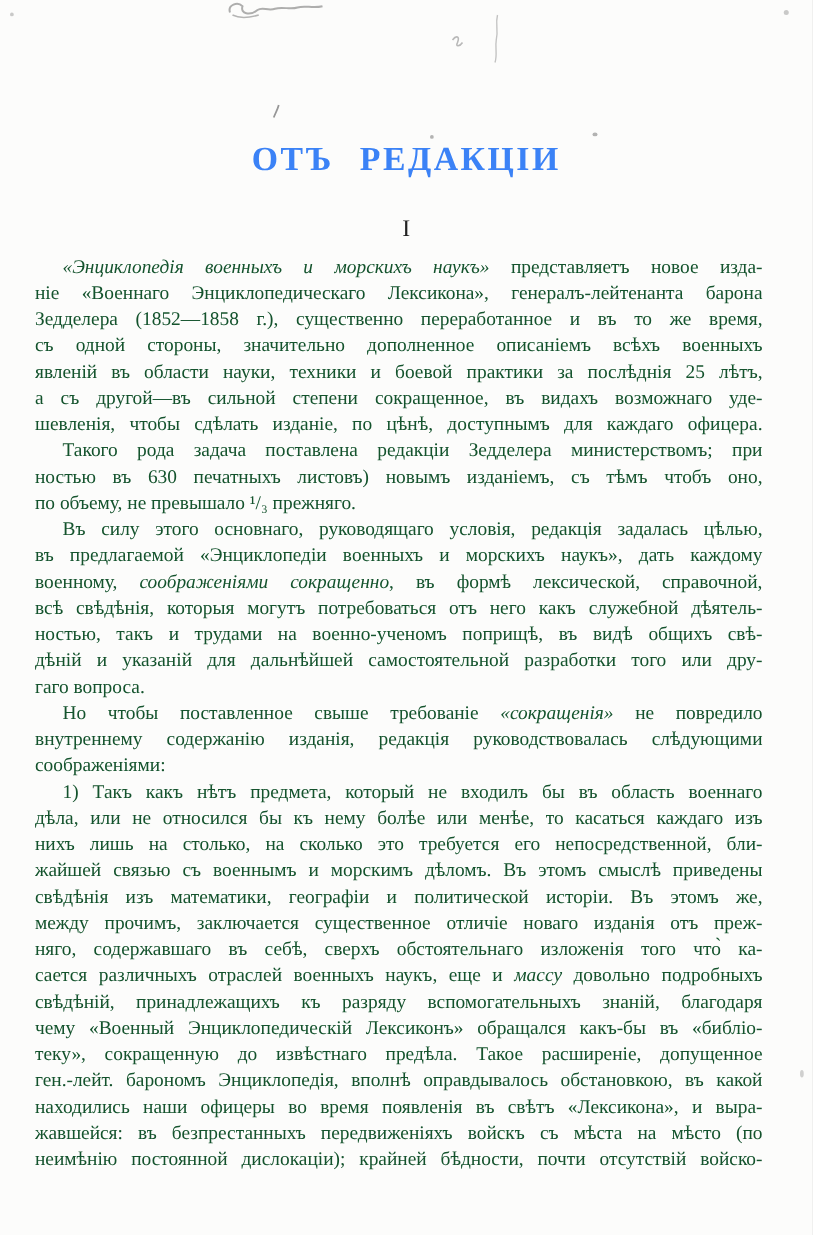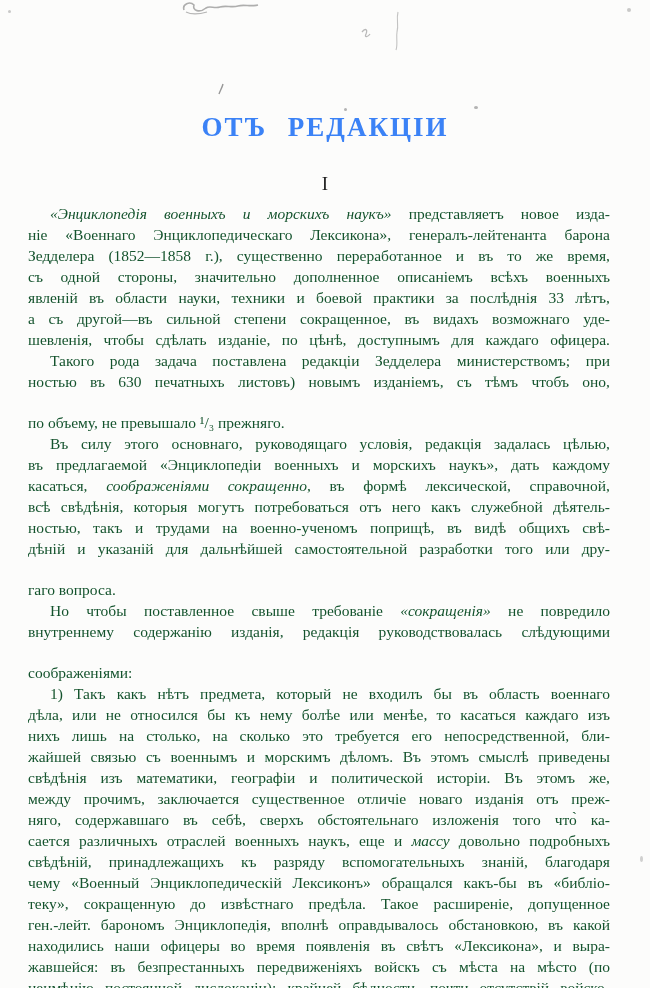--- a/index.html
+++ b/index.html
@@ -29,21 +29,21 @@
     font-size:15.5px;line-height:21px;
     color:#14532d;
   }
   .line{
     text-align:justify;
     text-align-last:justify;
     height:21px;overflow:hidden;
     white-space:normal;
   }
   .line.indent{text-indent:22px;}
-  .line.plast{text-align-last:left;margin-top:20px;}
+  .line.plast{text-align-last:left;}
   .it{font-style:italic;}
   .smudge{position:absolute;pointer-events:none;}
   .speck{position:absolute;background:#6a6a6a;border-radius:50%;opacity:.5;}
 </style>
 </head>
 <body>
 
 <div class="page">
 
   <svg class="smudge" style="left:180px;top:0;opacity:.55" width="90" height="18" viewBox="0 0 90 18">
@@ -65,29 +65,29 @@
 
   <div class="heading">ОТЪ РЕДАКЦІИ</div>
 
   <div class="numeral">I</div>
 
   <div class="body-text">
       <div class="line indent"><span class="it">«Энциклопедія военныхъ и морскихъ наукъ»</span><span> представляетъ новое изда-</span></div>
       <div class="line"><span>ніе «Военнаго Энциклопедическаго Лексикона», генералъ-лейтенанта барона</span></div>
       <div class="line"><span>Зедделера (1852—1858 г.), существенно переработанное и въ то же время,</span></div>
       <div class="line"><span>съ одной стороны, значительно дополненное описаніемъ всѣхъ военныхъ</span></div>
-      <div class="line"><span>явленій въ области науки, техники и боевой практики за послѣднія 33 лѣтъ,</span></div>
+      <div class="line"><span>явленій въ области науки, техники и боевой практики за послѣднія 25 лѣтъ,</span></div>
       <div class="line"><span>а съ другой—въ сильной степени сокращенное, въ видахъ возможнаго уде-</span></div>
       <div class="line"><span>шевленія, чтобы сдѣлать изданіе, по цѣнѣ, доступнымъ для каждаго офицера.</span></div>
       <div class="line indent"><span>Такого рода задача поставлена редакціи Зедделера министерствомъ; при</span></div>
       <div class="line"><span>ностью въ 630 печатныхъ листовъ) новымъ изданіемъ, съ тѣмъ чтобъ оно,</span></div>
       <div class="line plast"><span>по объему, не превышало ¹/₃ прежняго.</span></div>
       <div class="line indent"><span>Въ силу этого основнаго, руководящаго условія, редакція задалась цѣлью,</span></div>
       <div class="line"><span>въ предлагаемой «Энциклопедіи военныхъ и морскихъ наукъ», дать каждому</span></div>
-      <div class="line"><span>касаться, </span><span class="it">соображеніями сокращенно</span><span>, въ формѣ лексической, справочной,</span></div>
+      <div class="line"><span>военному, </span><span class="it">соображеніями сокращенно</span><span>, въ формѣ лексической, справочной,</span></div>
       <div class="line"><span>всѣ свѣдѣнія, которыя могутъ потребоваться отъ него какъ служебной дѣятель-</span></div>
       <div class="line"><span>ностью, такъ и трудами на военно-ученомъ поприщѣ, въ видѣ общихъ свѣ-</span></div>
       <div class="line"><span>дѣній и указаній для дальнѣйшей самостоятельной разработки того или дру-</span></div>
       <div class="line plast"><span>гаго вопроса.</span></div>
       <div class="line indent"><span>Но чтобы поставленное свыше требованіе </span><span class="it">«сокращенія»</span><span> не повредило</span></div>
       <div class="line"><span>внутреннему содержанію изданія, редакція руководствовалась слѣдующими</span></div>
       <div class="line plast"><span>соображеніями:</span></div>
       <div class="line indent"><span>1) Такъ какъ нѣтъ предмета, который не входилъ бы въ область военнаго</span></div>
       <div class="line"><span>дѣла, или не относился бы къ нему болѣе или менѣе, то касаться каждаго изъ</span></div>
       <div class="line"><span>нихъ лишь на столько, на сколько это требуется его непосредственной, бли-</span></div>

